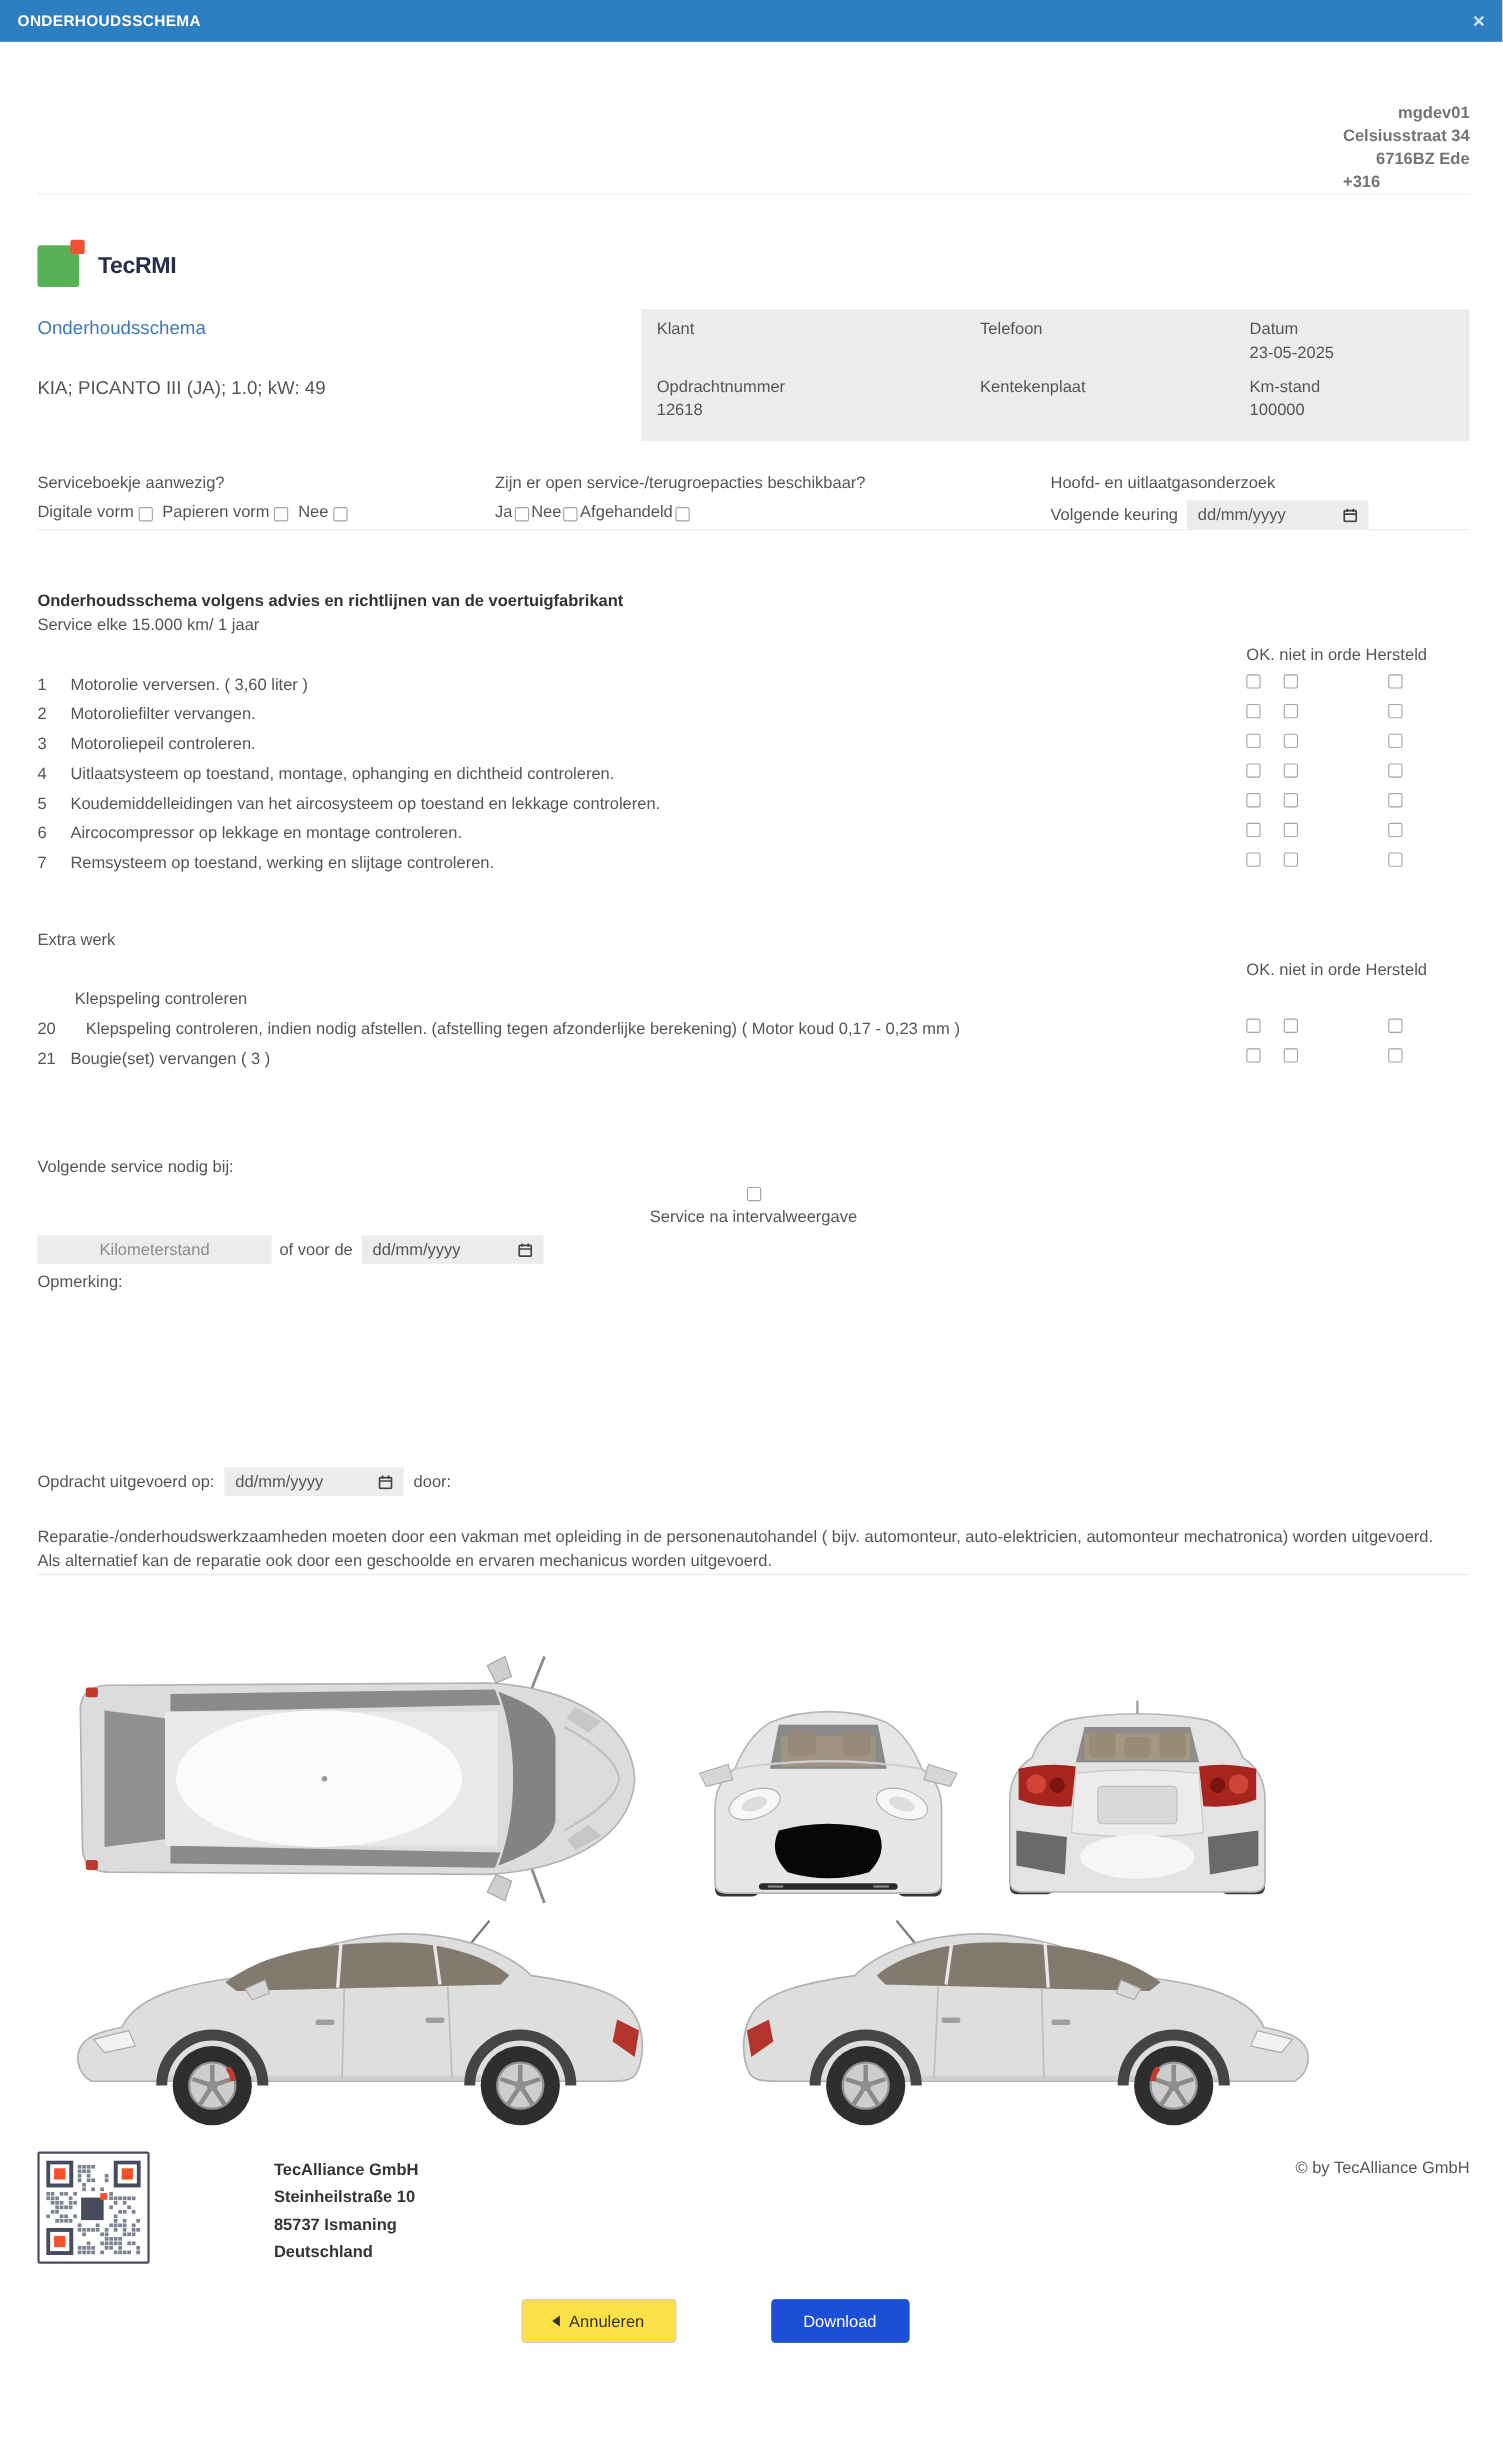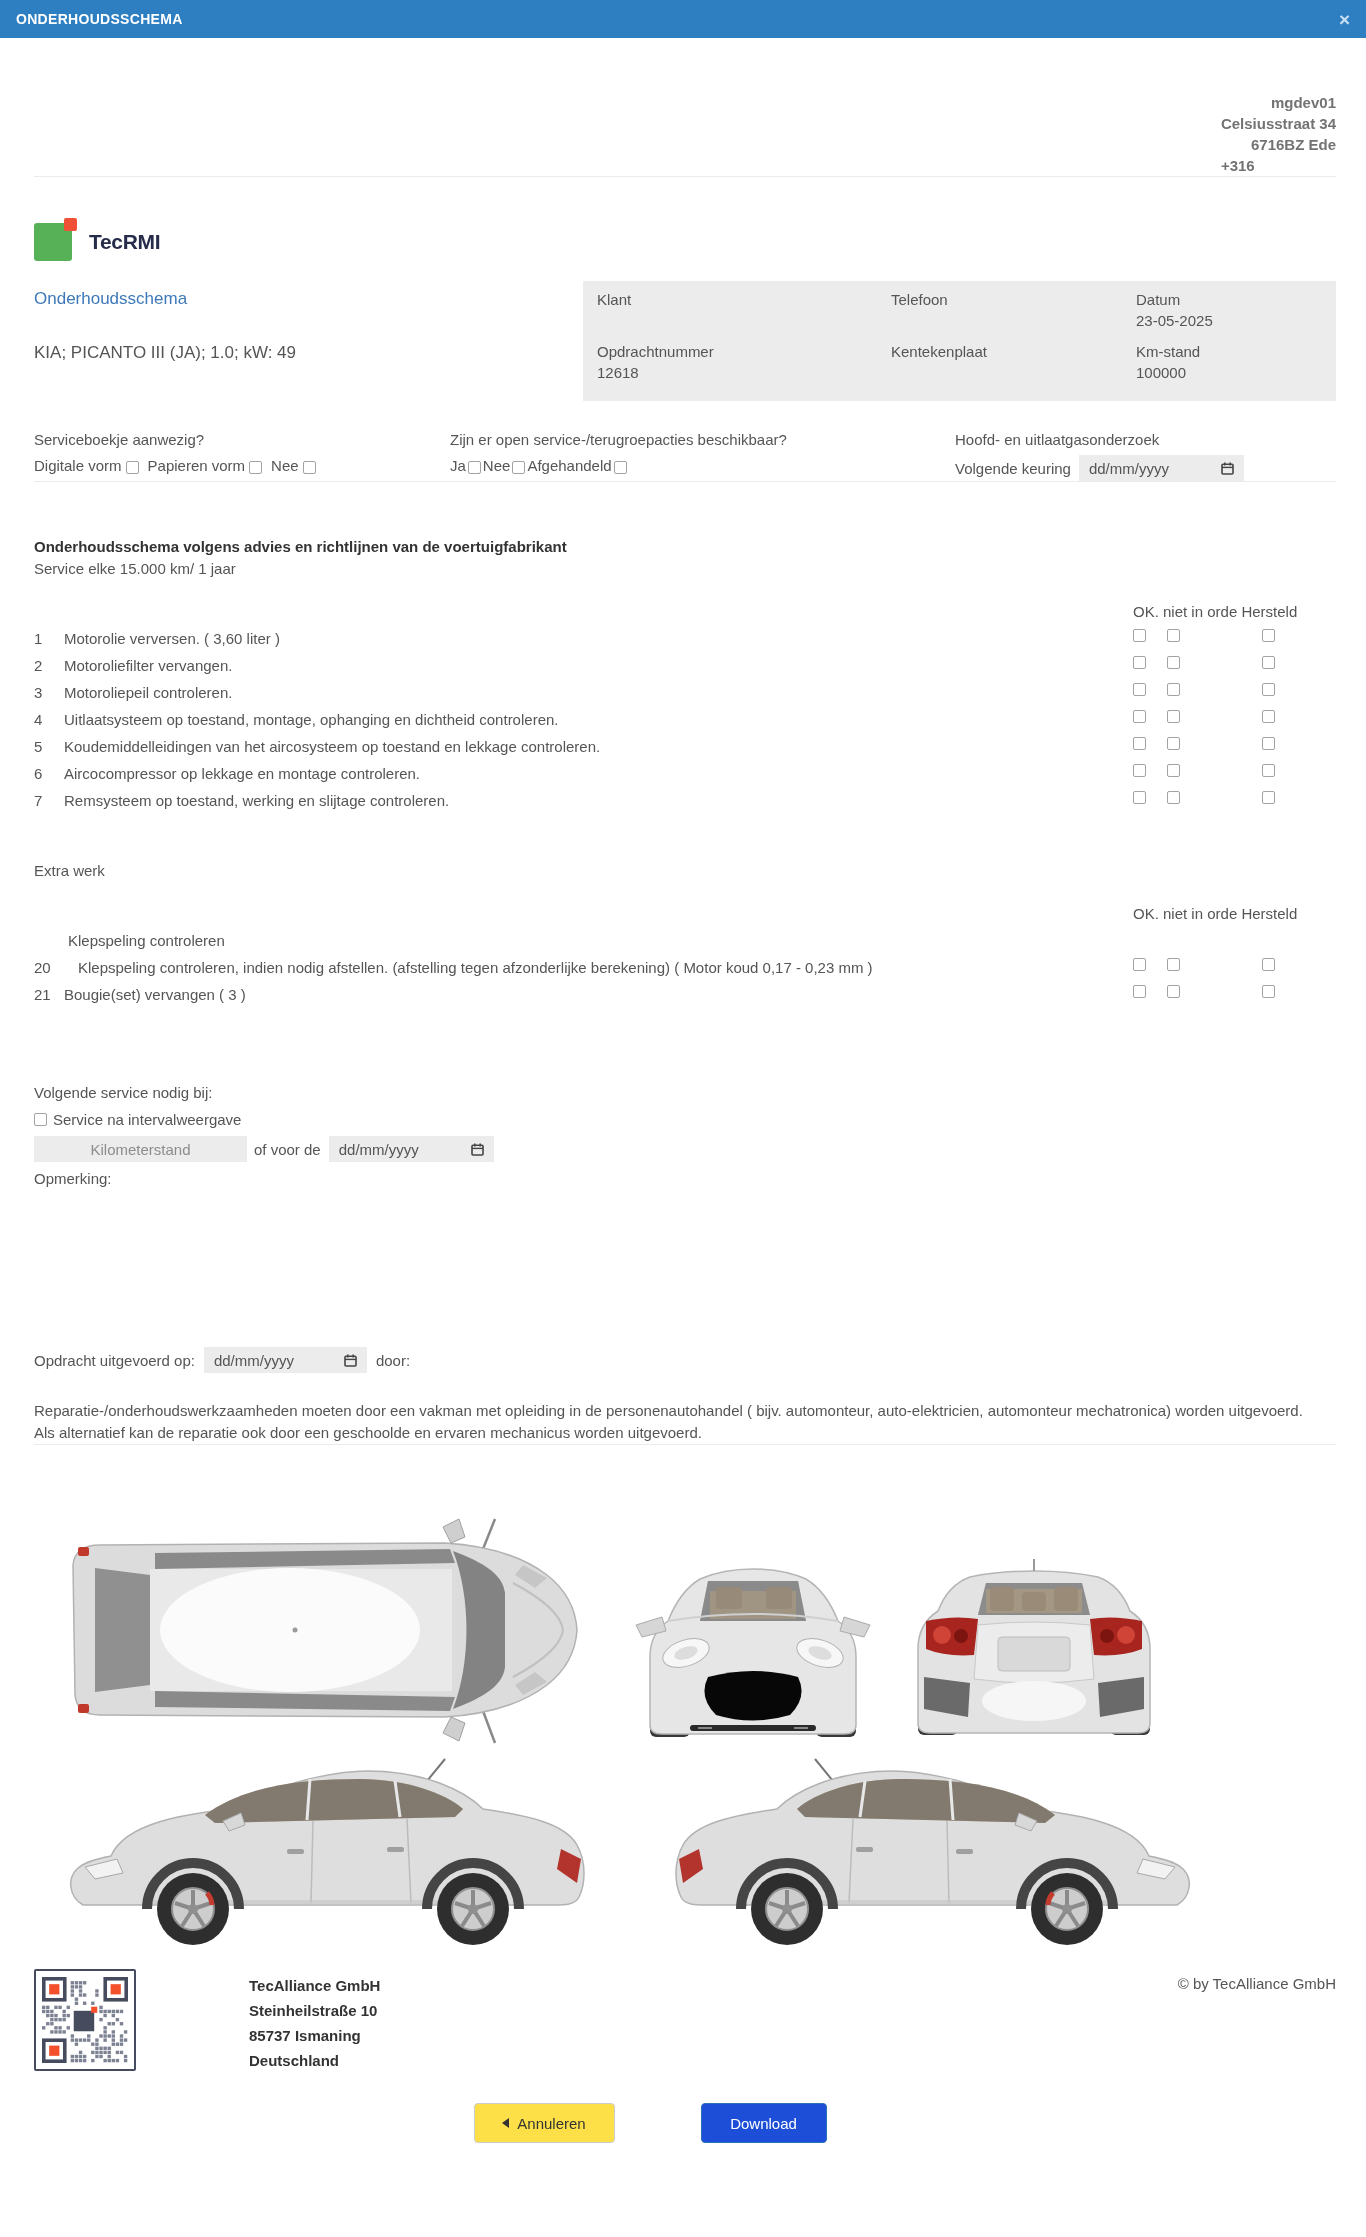--- a/index.html
+++ b/index.html
@@ -63,30 +63,30 @@
   .sched-head { margin-top:54px; font-weight:bold; color:#333; line-height:21px; }
   .sched-sub { margin-top:1px; line-height:21px; }
   .srow { display:flex; align-items:flex-start; min-height:27px; }
   .srow .num { width:30px; flex-shrink:0; line-height:21px; padding-top:3px; }
   .srow .txt { flex:1; line-height:21px; padding-top:3px; padding-right:10px; }
   .srow .boxes { width:203px; flex-shrink:0; position:relative; height:27px; }
   .boxes .cb { position:absolute; top:4px; }
   .cb-ok  { left:0; }
   .cb-nio { left:34px; }
   .cb-her { left:129px; }
-  .colhead-row { margin-top:22px; min-height:24px;text-align:center; }
+  .colhead-row { margin-top:6px; min-height:24px;text-align:center; }
   .colhead-row .boxes { height:24px; }
   .colhead { position:absolute; left:0; top:0; white-space:nowrap; line-height:21px; color:#555; }
   .srow.sub .txt { padding-left:4px; }
   .srow.indent20 .txt { padding-left:14px; }
   .extra-head { margin-top:46px; line-height:21px; }
 
   
   .next-title { margin-top:74px; line-height:21px; }
-  .next-opt { margin-top:8px; display:flex; align-items:center; gap:6px; }
+  .next-opt { margin-top:8px; display:flex; align-items:center; gap:6px;flex-direction:column; }
   .next-inputs { margin-top:8px; display:flex; align-items:center; }
   .km-input { width:213px; height:26px; background:#ececec; border:none; text-align:center;
     color:#8c8c8c; font-size:15px; font-family:"Liberation Sans", sans-serif; outline:none; }
   .km-input::placeholder { color:#8c8c8c; opacity:1; }
   .next-mid { margin:0 8px 0 7px; }
   .opmerking { margin-top:6px; line-height:21px; }
   .remark-space { height:158px; }
 
   
   .exec-row { display:flex; align-items:center; gap:9px; }

